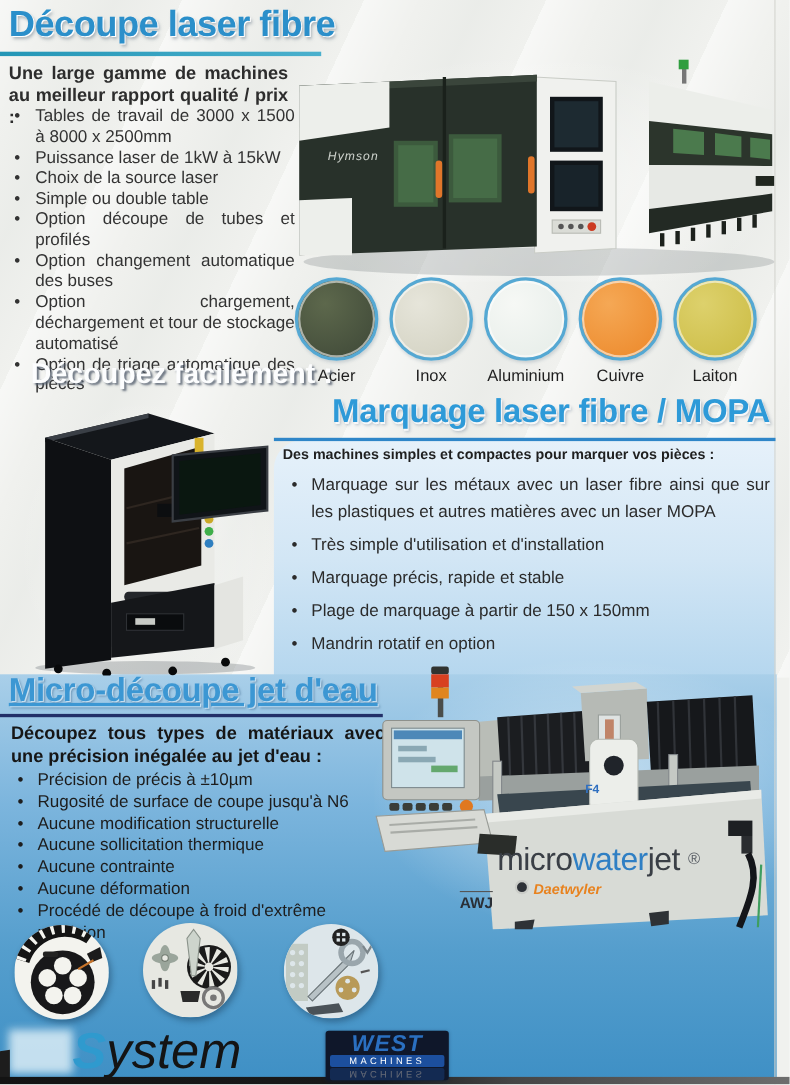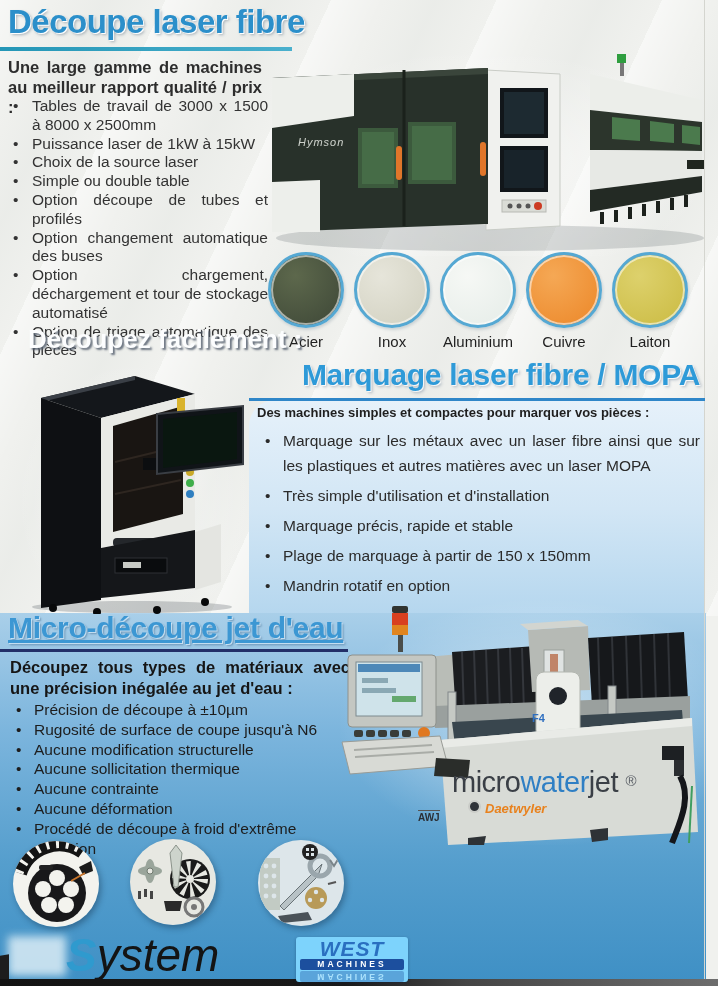--- a/index.html
+++ b/index.html
@@ -95,42 +95,42 @@
   .bullets3 li::before { content:"\2022"; position:absolute; left:6px; }
 
   .machine3 { left:340px; top:600px; width:368px; height:245px;
     background:radial-gradient(ellipse at 55% 50%, rgba(255,255,255,0.55), rgba(255,255,255,0) 72%); }
   .mwj-brand { left:112px; top:166px; width:250px; font-size:29px; letter-spacing:-0.5px; color:#3a3f46; }
   .mwj-brand .w { color:#2f7fc4; }
   .mwj-reg { font-size:15px; color:#5a5f66; vertical-align:6px; }
   .mwj-sub { left:128px; top:200px; font-size:13px; font-weight:bold; font-style:italic; color:#e8821e;text-align:center; }
   .mwj-sub .dot { display:inline-block; width:9px; height:9px; border-radius:50%;
     background:#2e3238; border:2px solid #caccc8; margin-right:4px; }
-  .mwj-awj { left:78px; top:210px; font-size:10px; font-weight:bold; color:#2a2f36;
+  .mwj-awj { left:78px; top:210px; font-size:14px; font-weight:bold; color:#2a2f36;
     border-top:1px solid #555; padding-top:1px; }
   .mwj-f4 { left:192px; top:112px; font-size:11px; font-weight:bold; color:#2f6fc0; }
 
   .sample { position:absolute; border-radius:50%; overflow:hidden;
     box-shadow:2px 3px 6px rgba(15,40,65,0.4); }
   .s1 { left:13px; top:841px; width:86px; height:86px; }
   .s2 { left:130px; top:839px; width:86px; height:86px; }
   .s3 { left:258px; top:840px; width:86px; height:86px; }
 
   
   .sys-blur { left:8px; top:936px; width:58px; height:40px; background:#d3e8f3;
     filter:blur(4px); opacity:0.9; }
   .sys-text { left:66px; top:928px; font-size:46px; font-style:italic; color:#141414; }
   .sys-text .s { color:#2f9ace; font-weight:bold; }
-  .west { left:296px; top:937px; width:112px; height:44px; background:#7dd3fc;
+  .west { left:296px; top:937px; width:112px; height:44px; background:#0f172a;
     border-radius:3px; text-align:center; z-index:5;
     box-shadow:0 1px 3px rgba(10,30,60,0.35); padding-top:1px; }
   .west-top { font-size:21px; font-weight:bold; color:#2a6fc0; letter-spacing:1px;
     line-height:21px; font-style:italic; }
   .west-banner { margin:0 4px; background:#1c4f9e; border-radius:2px; color:#ffffff;
-    font-size:8.5px; font-weight:bold; letter-spacing:3px; line-height:11px;text-align:center; }
+    font-size:8.5px; font-weight:normal; letter-spacing:3px; line-height:11px;text-align:center; }
   .west-reflect { margin:1px 4px 0; transform:scaleY(-1); opacity:0.35; filter:blur(0.4px); }
 </style>
 </head>
 <body>
 
 <div class="page">
 
   <div class="abs streaks"></div>
   <div class="abs panel-marquage"></div>
   <div class="abs bg-bottom"></div>
@@ -270,21 +270,21 @@
           <circle cx="188" cy="240" r="4"></circle>
       </g>
     </svg>
   </div>
 
   <div class="abs title3">Micro-découpe jet d'eau</div>
   <div class="abs rule3"></div>
   <div class="abs intro3">Découpez tous types de matériaux avec une précision inégalée au jet d'eau :</div>
 
   <ul class="abs blist bullets3">
-    <li>Précision de découpe à ±10µm</li>
+    <li>Précision de précis à ±10µm</li>
     <li>Rugosité de surface de coupe jusqu'à N6</li>
     <li>Aucune modification structurelle</li>
     <li>Aucune sollicitation thermique</li>
     <li>Aucune contrainte</li>
     <li>Aucune déformation</li>
     <li>Procédé de découpe à froid d'extrême précision</li>
   </ul>
 
   <div class="abs machine3">
     <svg width="368" height="245" viewBox="0 0 368 245">

